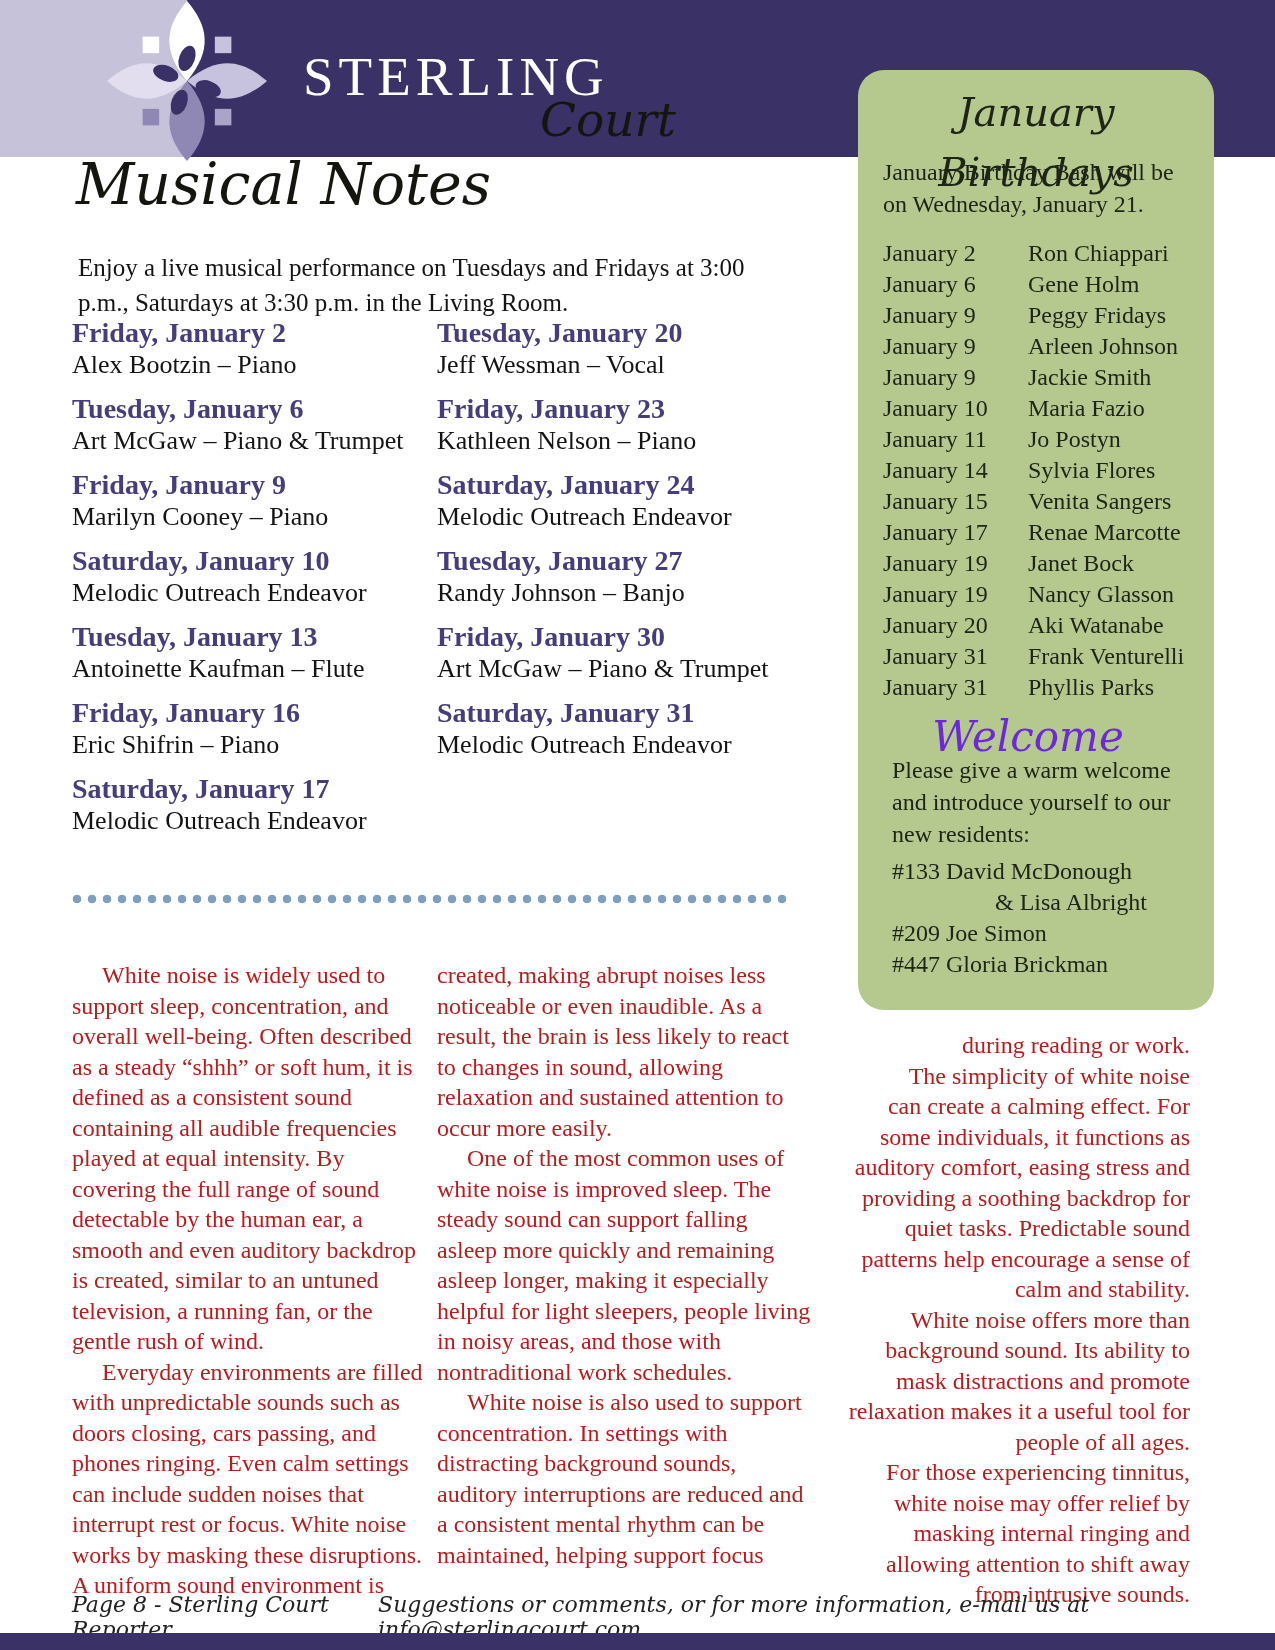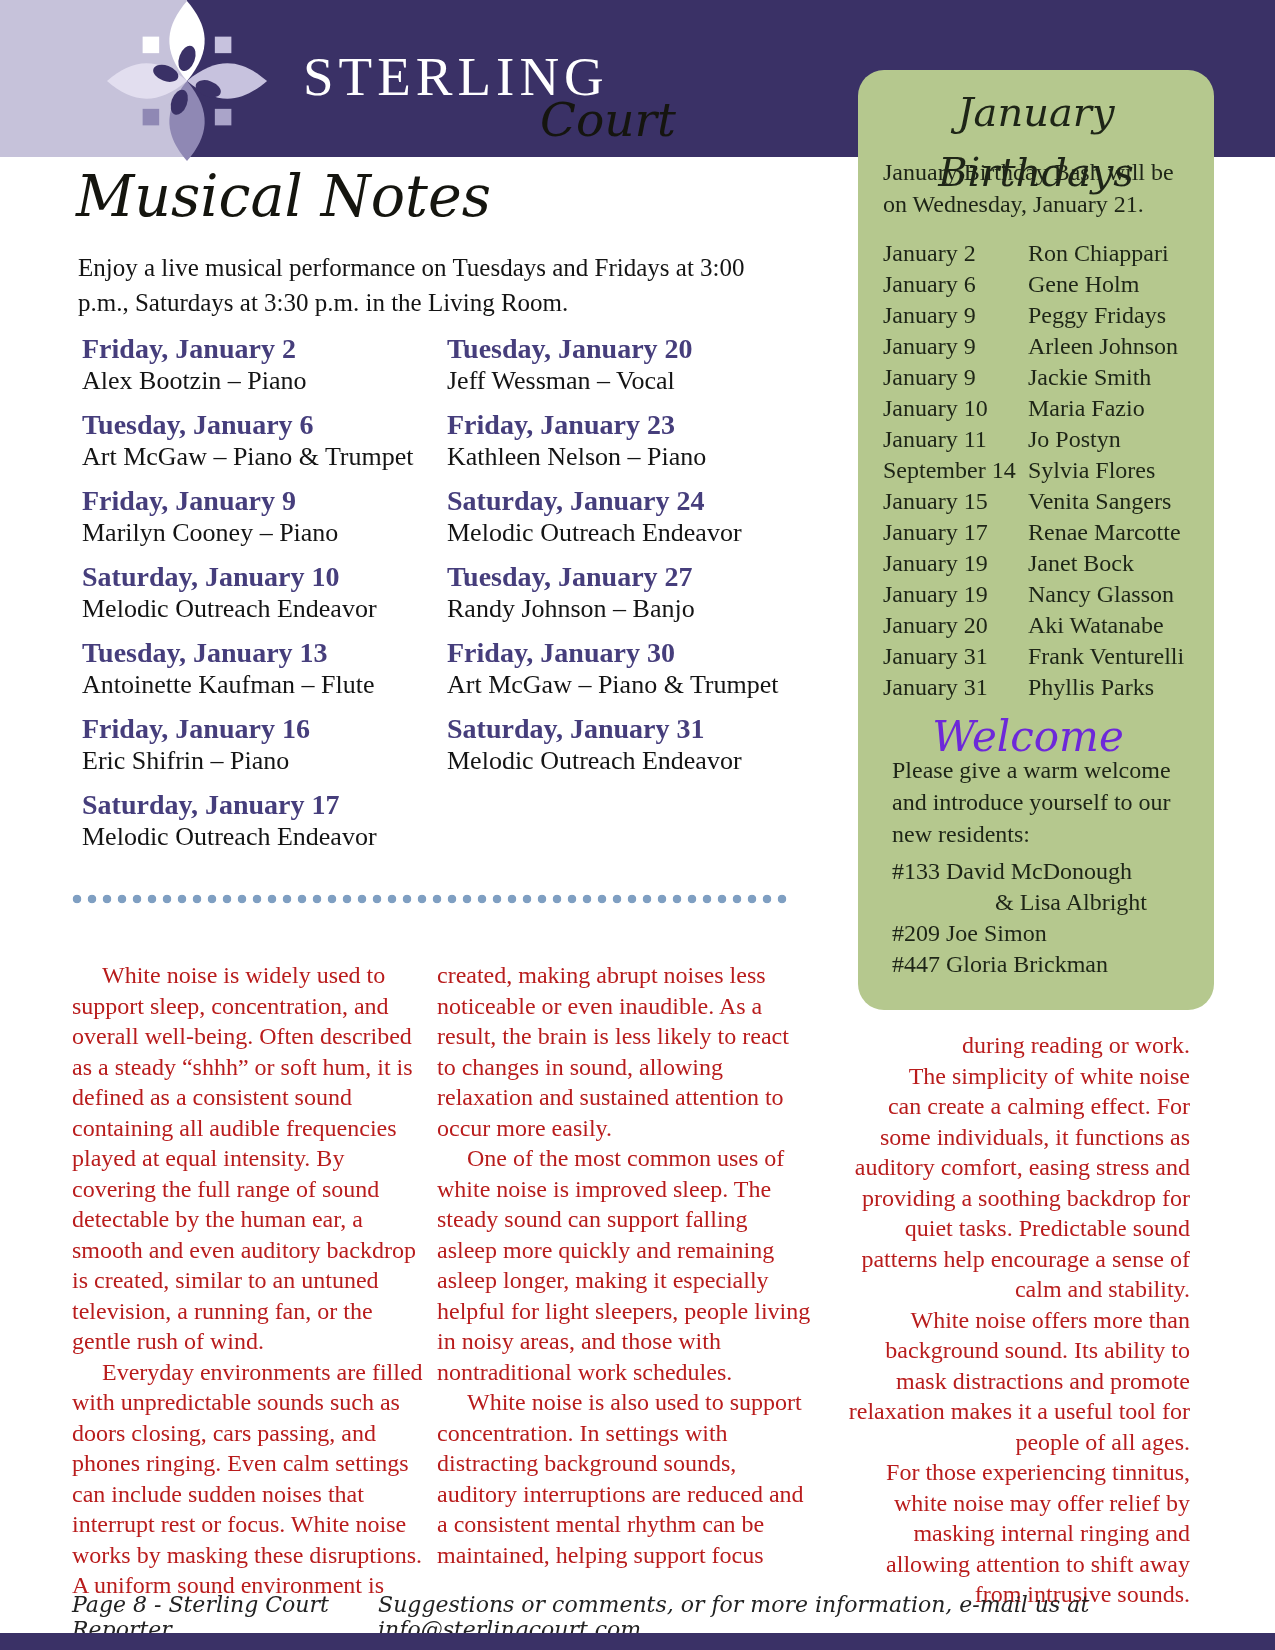--- a/index.html
+++ b/index.html
@@ -10,23 +10,23 @@
   .band{position:absolute;top:0;left:0;width:1275px;height:157px;background:#3a3166;}
   .band-lav{position:absolute;top:0;left:0;width:187px;height:157px;background:#c6c2da;}
   .logo{position:absolute;left:100px;top:-6px;}
   .brand{position:absolute;left:303px;top:48px;color:#ffffff;font-size:55px;line-height:58px;
          letter-spacing:5px;font-weight:normal;}
   .brand-script{position:absolute;left:540px;top:92px;color:#b9b3d6;font-size:47px;
         font-family:"DejaVu Serif", serif;font-style:italic;}
 
   
   .script{font-family:"DejaVu Serif", serif;font-style:italic;font-weight:normal;color:#15150f;}
-  .mn-title{position:absolute;left:76px;top:164px;font-size:57px;line-height:64px;}
+  .mn-title{position:absolute;left:76px;top:152px;font-size:57px;line-height:64px;}
   .mn-intro{position:absolute;left:78px;top:250px;width:716px;font-size:25px;line-height:35px;}
-  .sched-col{position:absolute;top:332px;width:372px;margin-left:10px;}
+  .sched-col{position:absolute;top:316px;width:372px;}
   .sched-left{left:72px;}
   .sched-right{left:437px;}
   .event{margin-bottom:12px;}
   .event-date{font-weight:bold;color:#463e7c;font-size:28px;line-height:34px;}
   .event-performer{font-size:26px;line-height:30px;color:#141414;}
 
   
   .greenbox{position:absolute;left:858px;top:70px;width:356px;height:940px;background:#b5c88e;
             border-radius:26px;color:#1e2517;}
   .gb-title{position:absolute;left:0;top:12px;width:356px;text-align:center;font-size:40px;
@@ -175,21 +175,21 @@
         </div>
       <div class="bday-row">
           <span class="bday-date">January 10</span>
           <span class="bday-name">Maria Fazio</span>
         </div>
       <div class="bday-row">
           <span class="bday-date">January 11</span>
           <span class="bday-name">Jo Postyn</span>
         </div>
       <div class="bday-row">
-          <span class="bday-date">September 14</span>
+          <span class="bday-date">January 14</span>
           <span class="bday-name">Sylvia Flores</span>
         </div>
       <div class="bday-row">
           <span class="bday-date">January 15</span>
           <span class="bday-name">Venita Sangers</span>
         </div>
       <div class="bday-row">
           <span class="bday-date">January 17</span>
           <span class="bday-name">Renae Marcotte</span>
         </div>

